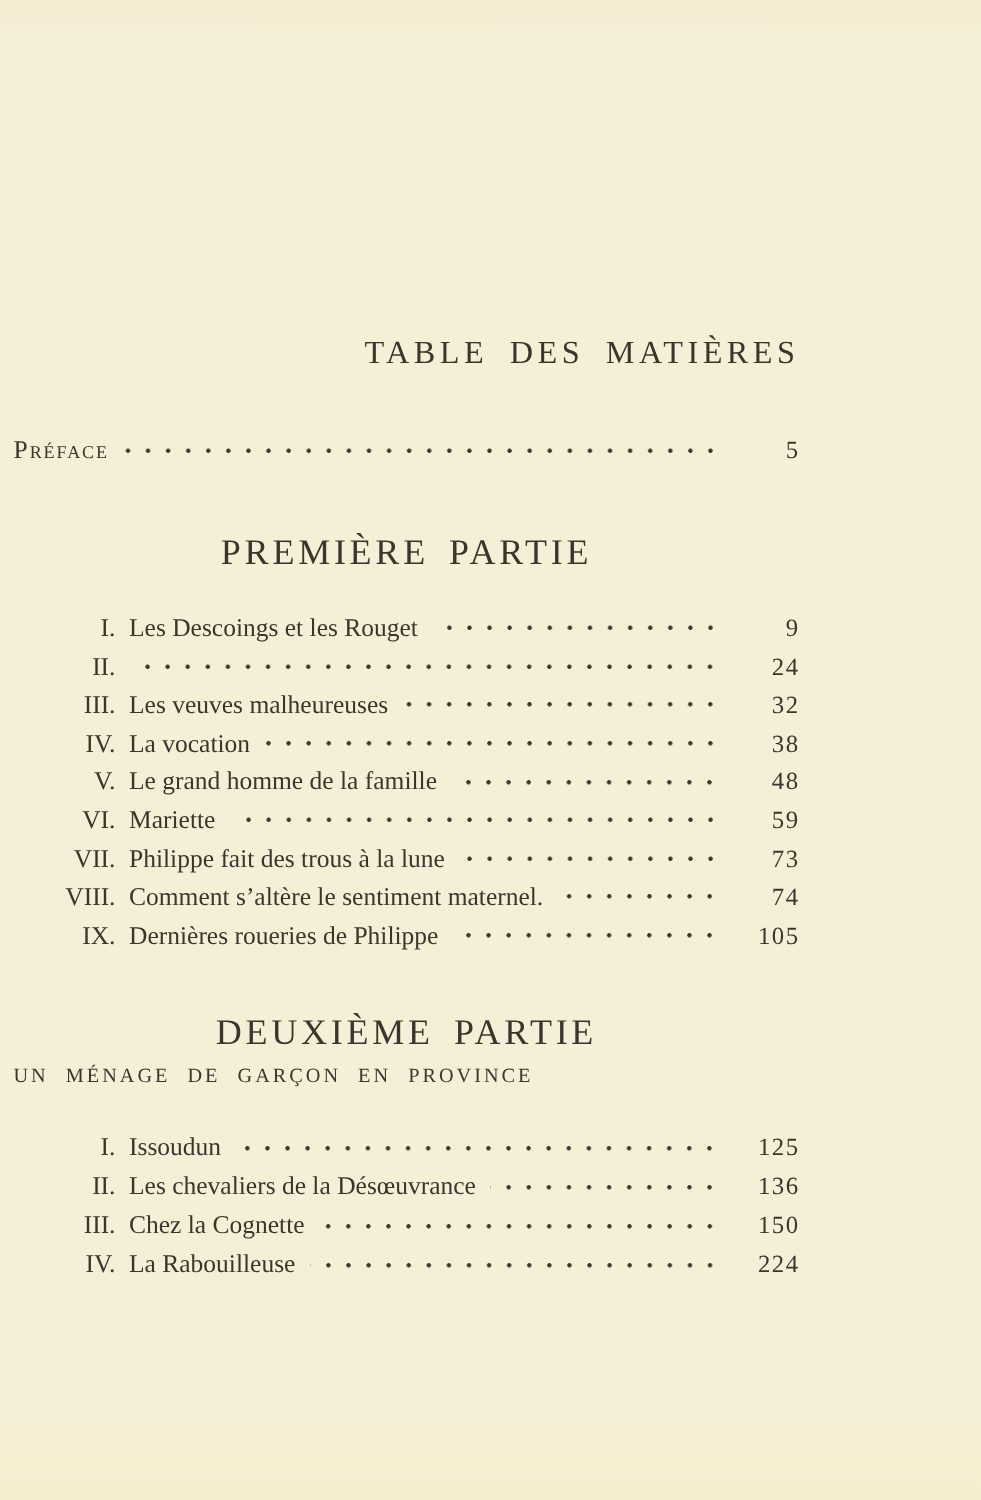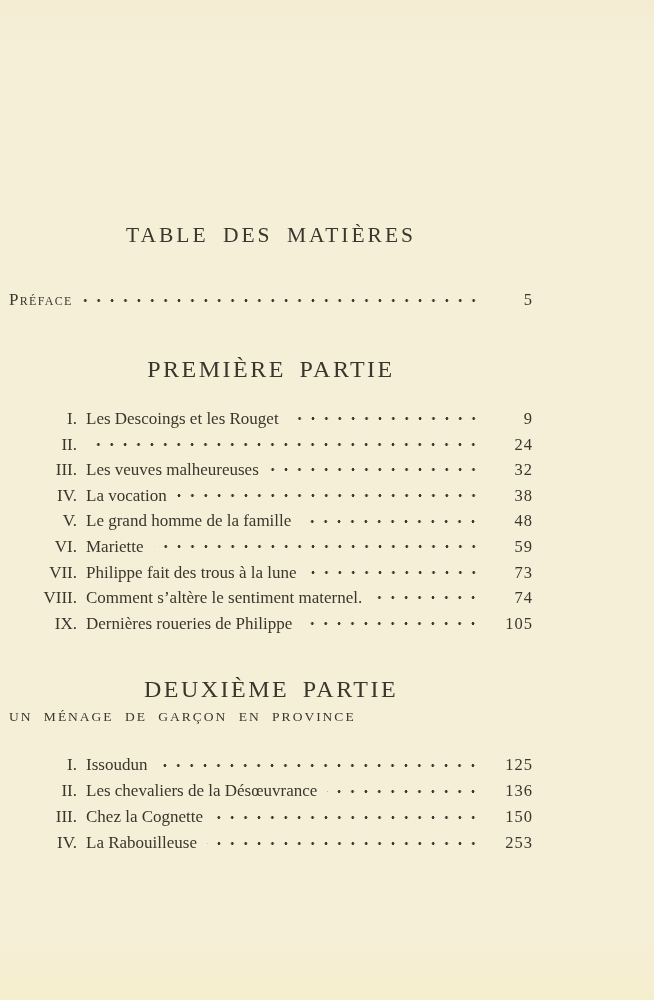--- a/index.html
+++ b/index.html
@@ -21,21 +21,21 @@
   }
 
   .page {
     position: relative;
     width: 524px;
     margin-left: 9px;
   }
 
   .toc-title {
     margin: 224px 0 0 0;
-    text-align: center;
+    text-align: right;
     font-size: 21.5px;
     line-height: 22px;
     font-weight: normal;
     letter-spacing: 3px;
     word-spacing: 6px;
   }
 
   .front-block { margin-top: 41px; }
 
   .row {
@@ -193,17 +193,17 @@
     <div class="row">
       <span class="num">III.</span>
       <span class="ttl">Chez la Cognette</span>
       <span class="leader"></span>
       <span class="pg">150</span>
     </div>
     <div class="row">
       <span class="num">IV.</span>
       <span class="ttl">La Rabouilleuse</span>
       <span class="leader"></span>
-      <span class="pg">253</span>
+      <span class="pg">224</span>
     </div>
   </div>
 
 </div>
 
 </body></html>

